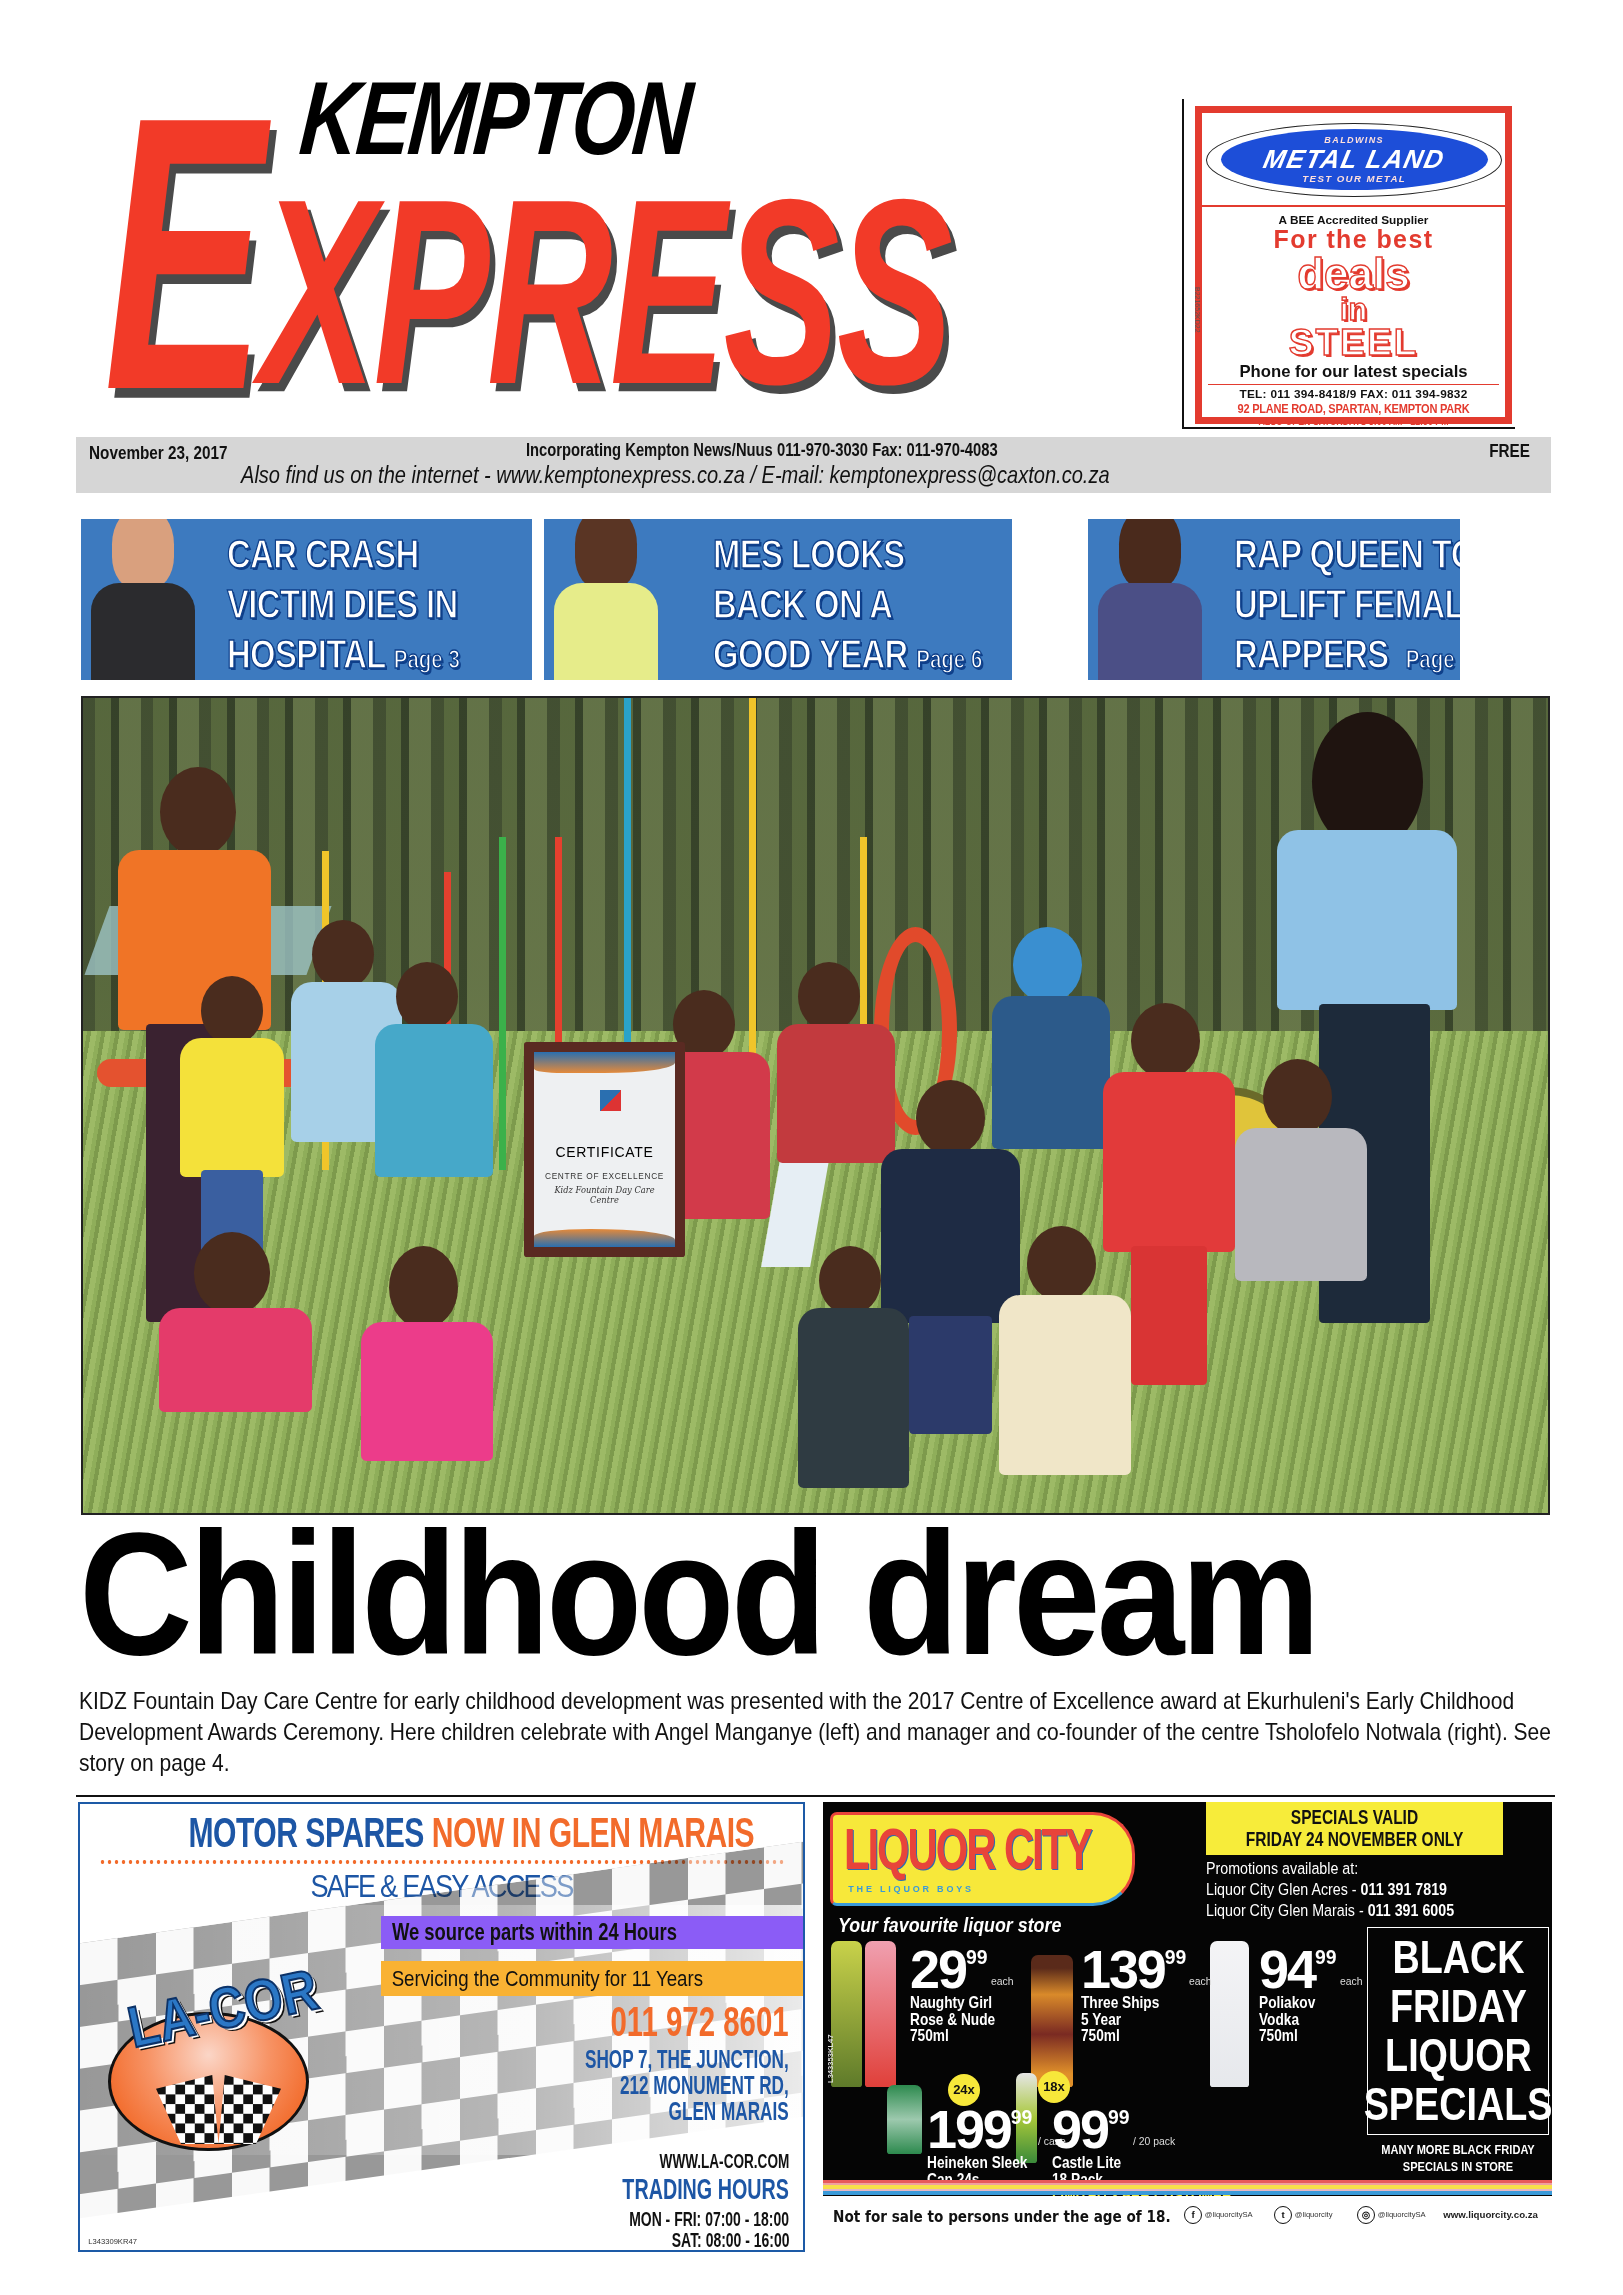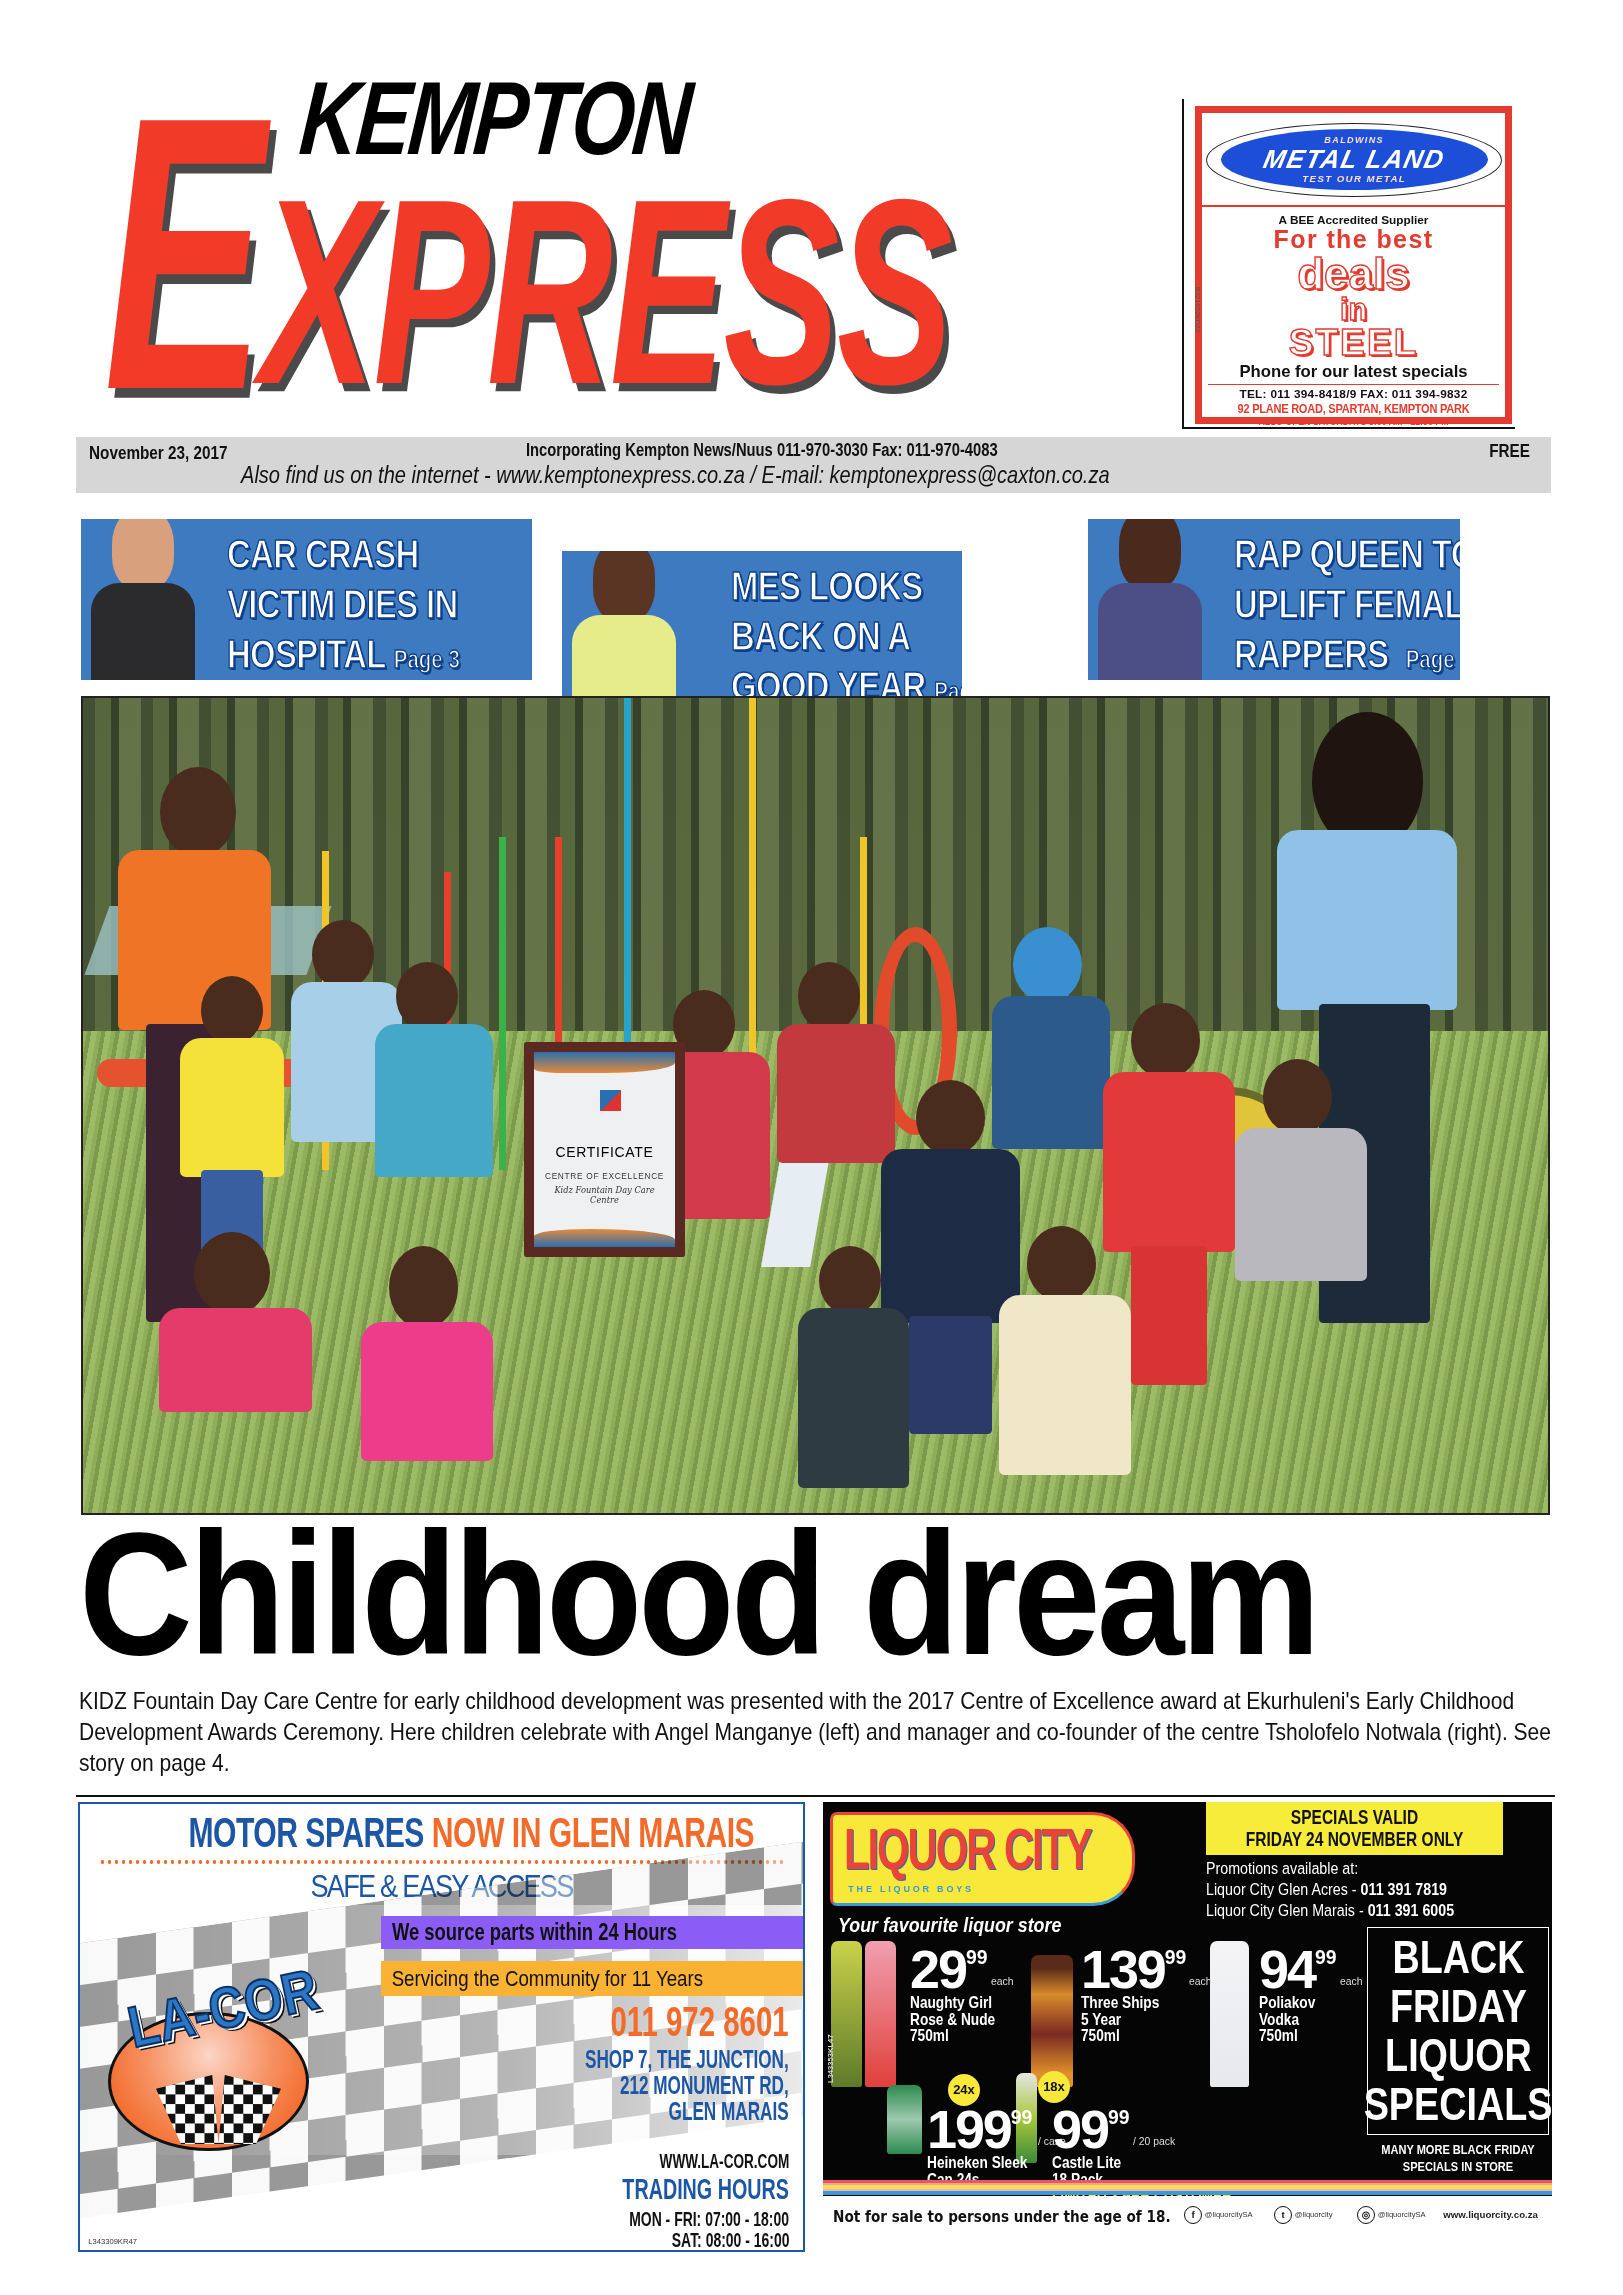--- a/index.html
+++ b/index.html
@@ -243,21 +243,21 @@
     <div class="head" style="background:#d9a07e;"></div>
     <div class="body" style="background:#2b2b2e;"></div>
   </div>
   <div class="teaser-text" style="left:146px;">
     <div>CAR CRASH</div>
     <div>VICTIM DIES IN</div>
     <div><span>HOSPITAL</span> <span class="pg">Page 3</span></div>
   </div>
 </div>
 
-<div class="teaser" style="left:562px;width:400px;margin-top:32px;">
+<div class="teaser" style="left:544px;width:468px;">
   <div class="person">
     <div class="head" style="background:#5a3524;"></div>
     <div class="body" style="background:#e6ec8a;"></div>
   </div>
   <div class="teaser-text" style="left:169px;">
     <div>MES LOOKS</div>
     <div>BACK ON A</div>
     <div><span>GOOD YEAR</span> <span class="pg">Page 6</span></div>
   </div>
 </div>

